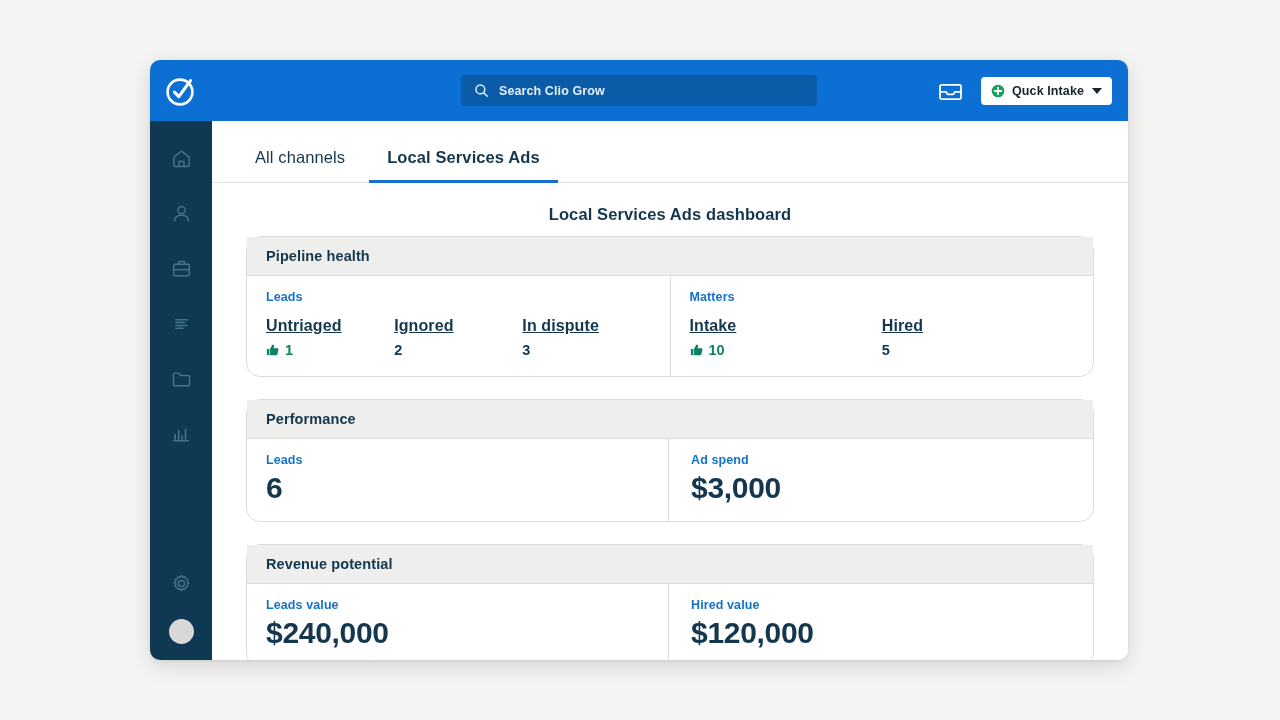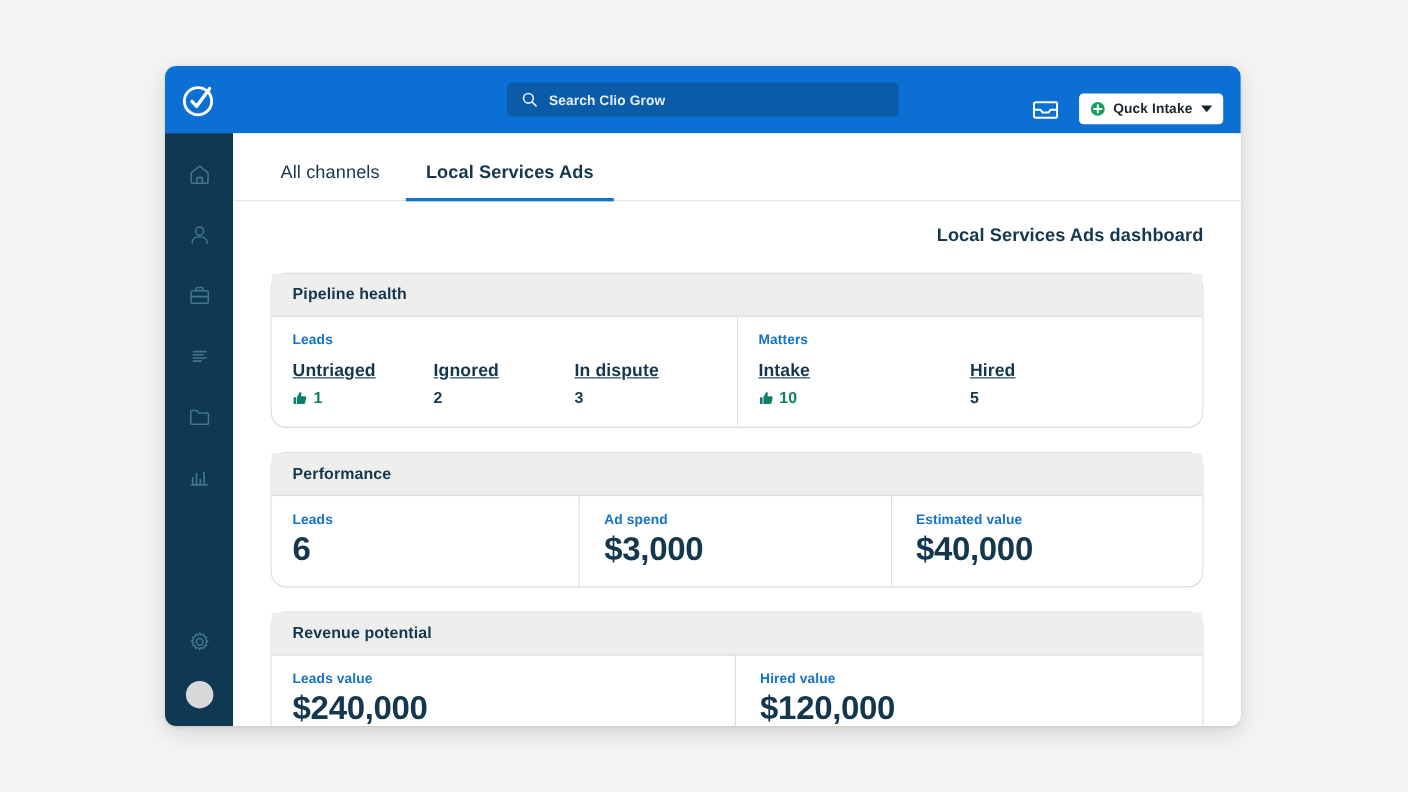--- a/index.html
+++ b/index.html
@@ -62,21 +62,21 @@
   .search-ph {
     color: #e4eefa;
     font-size: 12.5px;
     font-weight: 600;
     letter-spacing: .1px;
   }
 
   .topbar-right {
     position: absolute;
     right: 16px;
-    top: 8px;
+    top: 0;
     height: 61px;
     display: flex;
     align-items: center;
     gap: 17px;
   }
   .inbox-btn {
     width: 28px; height: 26px;
     display: flex; align-items: center; justify-content: center;
     cursor: pointer;
   }
@@ -157,25 +157,25 @@
     border-bottom-color: #1473c6;
   }
 
   
   .content {
     flex: 1;
     overflow: hidden;
     padding: 22px 34px 0 34px;
   }
   .page-title {
-    text-align: right;
+    text-align: center;
     font-size: 16.5px;
     font-weight: 700;
     color: #14374e;
-    margin-bottom: 24px;
+    margin-bottom: 12px;
     letter-spacing: .1px;
   }
 
   .card {
     border: 1px solid #dcdcda;
     border-radius: 14px;
     margin-bottom: 22px;
     background: #fff;
   }
   .card-head {
@@ -428,24 +428,20 @@
           <div class="card-head">Performance</div>
           <div class="metric-body">
             <div class="metric-cell">
               <div class="metric-label">Leads</div>
               <div class="metric-value">6</div>
             </div>
             <div class="metric-cell">
               <div class="metric-label">Ad spend</div>
               <div class="metric-value">$3,000</div>
             </div>
-            <div class="metric-cell">
-              <div class="metric-label">Estimated value</div>
-              <div class="metric-value">$40,000</div>
-            </div>
           </div>
         </div>
 
         <div class="card">
           <div class="card-head">Revenue potential</div>
           <div class="metric-body">
             <div class="metric-cell">
               <div class="metric-label">Leads value</div>
               <div class="metric-value">$240,000</div>
             </div>

